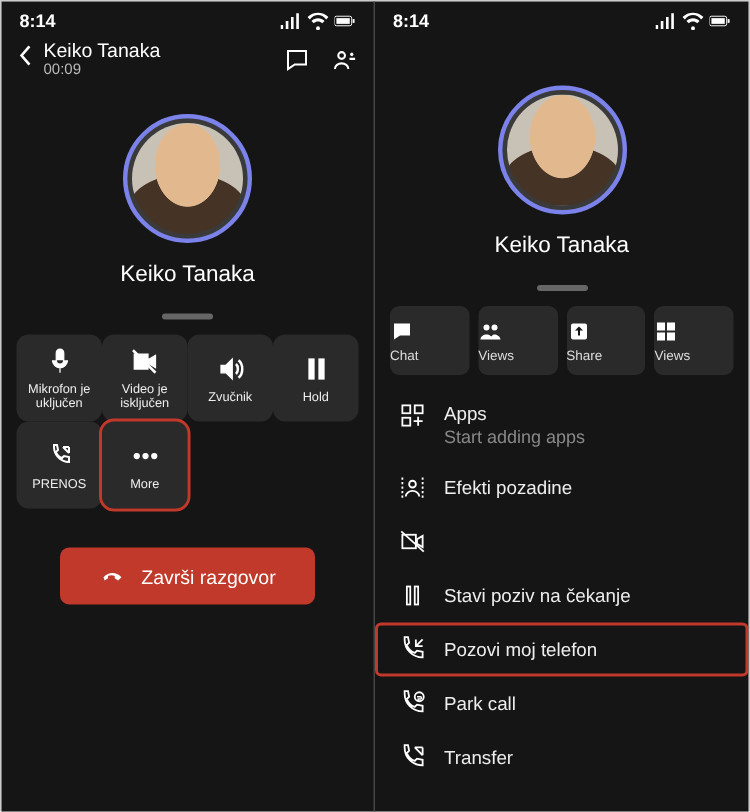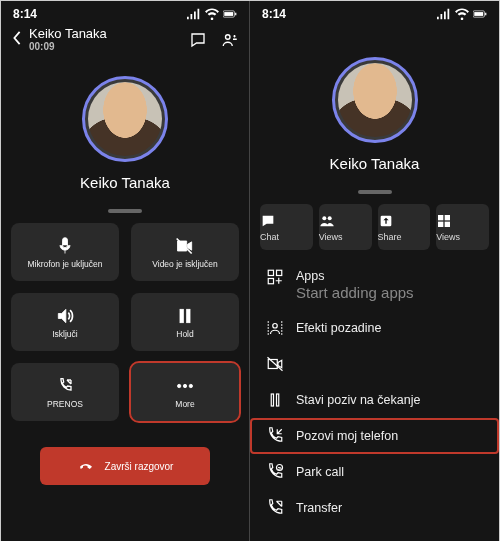--- a/index.html
+++ b/index.html
@@ -7,49 +7,49 @@
   .outer { display:flex; border:1px solid #ccc; width:500px; height:541px; background:#fff; }
   .phone { width:250px; height:541px; background:#151515; color:#fff; position:relative; overflow:hidden; border-right:1px solid #444;}
   .phone:last-child{border-right:none;}
   .statusbar { display:flex; justify-content:space-between; align-items:center; padding:6px 12px 2px; font-size:12px; font-weight:600;gap:12px;}
   .status-icons { display:flex; gap:4px; align-items:center;}
   .status-icons svg{width:14px;height:12px;}
   .header { display:flex; align-items:center; padding:4px 10px 6px; }
   .back svg{width:12px;height:14px;fill:#fff;}
   .title-block{ margin-left:6px; flex:1;}
   .title-block .name{font-size:13px;font-weight:500;line-height:1.1;}
-  .title-block .time{font-size:10px;color:#bbb;font-weight:bold;}
+  .title-block .time{font-size:10px;color:#bbb;}
   .header-icons{display:flex;gap:14px;}
   .header-icons svg{width:18px;height:18px;fill:#fff;stroke:#fff;}
   .avatar-wrap{display:flex;flex-direction:column;align-items:center;margin-top:18px;}
   .avatar{width:86px;height:86px;border-radius:50%;border:3px solid #7b83eb;background:radial-gradient(circle at 50% 35%,#e8c8a8 0 28%,#3a3a3a 29% 100%);position:relative;overflow:hidden;}
   .avatar::before{content:"";position:absolute;inset:3px;border-radius:50%;background:
      radial-gradient(ellipse 22px 28px at 50% 38%,#e2b98f 0 98%,transparent 100%),
      radial-gradient(ellipse 40px 24px at 50% 78%,#453326 0 98%,transparent 100%),
      linear-gradient(#c8c2b6,#c8c2b6);
   }
   .caller{margin-top:12px;font-size:15px;}
   .handle{width:34px;height:4px;border-radius:2px;background:#666;margin:18px auto 10px;}
-  .grid{display:grid;grid-template-columns:repeat(2,1fr);gap:12px;padding:0 10px;}
+  .grid{display:grid;grid-template-columns:repeat(4,1fr);gap:0;padding:0 10px;}
   .cell{background:#2a2a2a;border-radius:8px;display:flex;flex-direction:column;align-items:center;justify-content:center;height:58px;}
   .cell svg{width:20px;height:20px;fill:#fff;stroke:#fff;}
   .cell .lbl{font-size:8.5px;margin-top:4px;text-align:center;color:#eee;line-height:1.05;}
   .highlight{outline:2px solid #c0392b;border-radius:8px;}
-  .endbtn{margin:26px auto 0;width:170px;height:38px;border-radius:6px;background:#c0392b;display:flex;align-items:center;justify-content:center;gap:10px;font-size:10px;}
+  .endbtn{margin:26px auto 0;width:170px;height:38px;border-radius:6px;background:#c0392b;display:flex;align-items:center;justify-content:center;gap:10px;font-size:13px;}
   .endbtn svg{width:18px;height:18px;fill:#fff;}
   .tabrow{display:grid;grid-template-columns:repeat(4,1fr);gap:6px;padding:0 10px;margin-top:6px;}
   .tab{background:#2a2a2a;border-radius:6px;display:flex;flex-direction:column;align-items:flex-start;justify-content:center;height:46px;}
   .tab svg{width:16px;height:16px;fill:#fff;}
   .tab .lbl{font-size:9px;margin-top:3px;color:#ddd;}
   .menu{margin-top:10px;}
   .menu-row{display:flex;align-items:center;gap:12px;padding:9px 16px;font-size:12.5px;color:#eee;}
   .menu-row svg{width:18px;height:18px;stroke:#fff;fill:none;stroke-width:1.6;}
   .menu-row.sub{flex-direction:column;align-items:flex-start;gap:1px;padding-left:46px;position:relative;}
   .menu-row.sub svg{position:absolute;left:16px;top:8px;}
-  .menu-row.sub .subl{font-size:15px;color:#888;}
+  .menu-row.sub .subl{font-size:12px;color:#888;}
   .menu-row.hl{outline:2px solid #c0392b;outline-offset:-2px;border-radius:4px;}
 </style>
 </head>
 <body>
 
 <div class="outer">
 
   <div class="phone">
     <div class="statusbar">
       <span>8:14</span>
@@ -102,21 +102,21 @@
             <path fill="#fff" d="M3 6h11v12H3zM15 10l5-3v10l-5-3z"></path>
             <line x1="2" y1="3" x2="20" y2="21" stroke="#fff" stroke-width="2"></line>
           </svg>
         <span class="lbl">Video je isključen</span>
       </div>
       <div class="cell">
         <svg viewBox="0 0 24 24">
             <path fill="#fff" d="M4 9h4l5-5v16l-5-5H4z"></path>
             <path fill="none" stroke="#fff" stroke-width="2" d="M16 8c2 2 2 6 0 8M18 5c4 3 4 11 0 14"></path>
           </svg>
-        <span class="lbl">Isključi</span>
+        <span class="lbl">Zvučnik</span>
       </div>
       <div class="cell">
         <svg viewBox="0 0 24 24">
             <rect x="6" y="4" width="4" height="16"></rect>
             <rect x="14" y="4" width="4" height="16"></rect>
           </svg>
         <span class="lbl">Hold</span>
       </div>
       <div class="cell">
         <svg viewBox="0 0 24 24">

